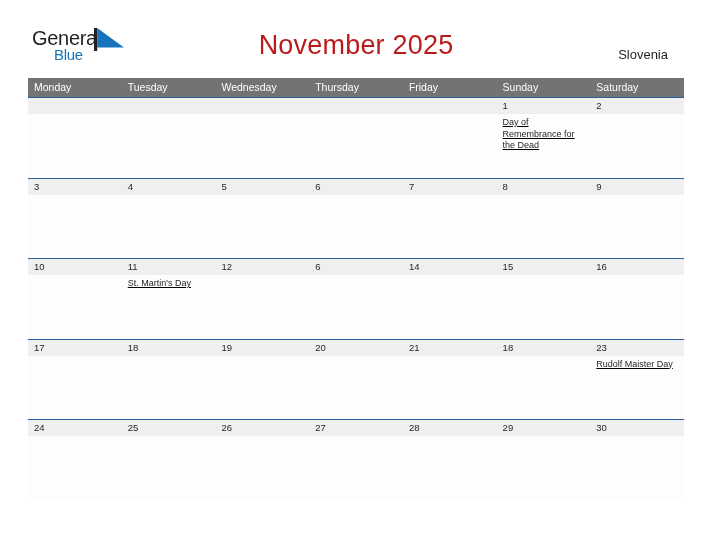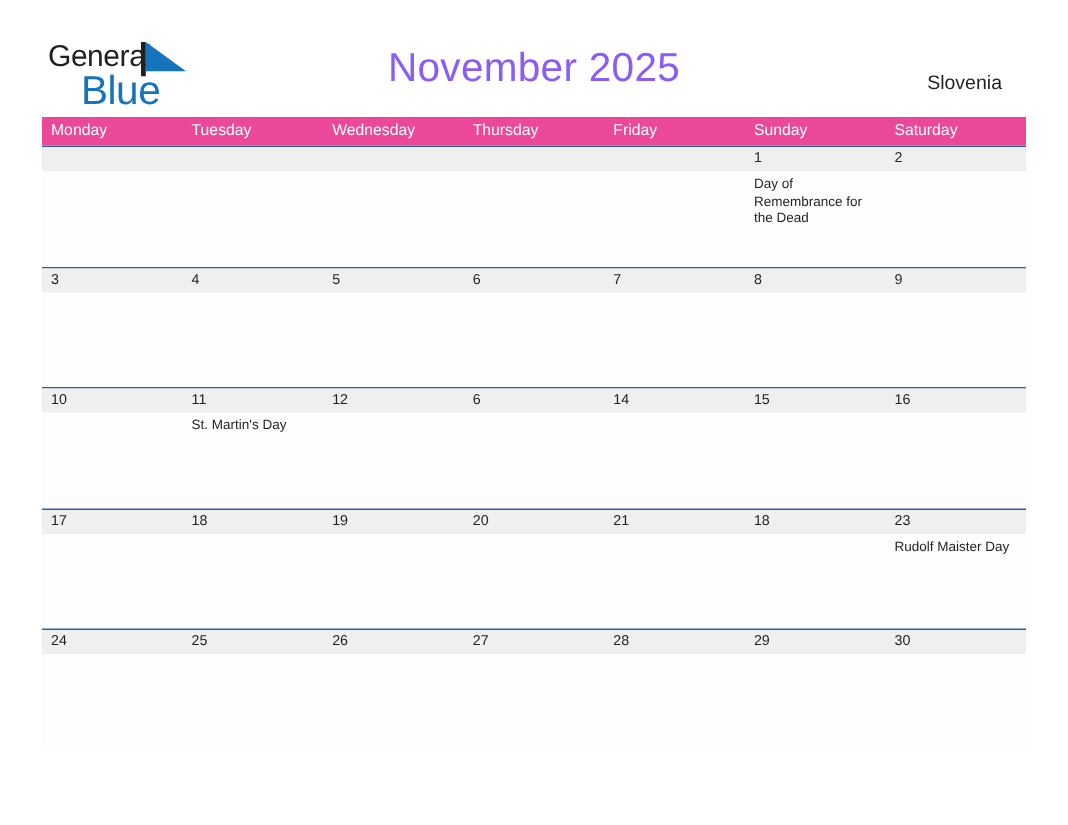--- a/index.html
+++ b/index.html
@@ -46,41 +46,41 @@
     top: 0;
     font-size: 20px;
     letter-spacing: -0.3px;
     color: #231f20;
     font-family: "Liberation Sans", sans-serif;
   }
   .logo-blue {
     position: absolute;
     left: 22px;
     top: 19px;
-    font-size: 27px;
+    font-size: 15px;
     letter-spacing: -0.3px;
     color: #1574bb;
     font-family: "Liberation Sans", sans-serif;
   }
   .logo-flag {
     position: absolute;
     left: 62px;
     top: 0px;
     width: 33px;
     height: 23px;
   }
 
   .cal-title {
     position: absolute;
     left: 0;
     top: 30px;
     width: 712px;
     text-align: center;
     font-size: 27px;
-    color: #8b5cf6;
+    color: #b91c1c;
     font-family: "Liberation Sans", sans-serif;
     font-weight: normal;
     letter-spacing: 0.2px;
   }
 
   .region-label {
     position: absolute;
     right: 44px;
     top: 47px;
     font-size: 13px;
@@ -93,21 +93,21 @@
     position: absolute;
     left: 28px;
     top: 78px;
     width: 656px;
   }
 
   .weekday-row {
     display: flex;
     width: 656px;
     height: 19px;
-    background: #ec4899;
+    background: #737373;
   }
   .weekday-cell {
     flex: 1 1 0;
     font-size: 10.5px;
     color: #ffffff;
     line-height: 19px;
     padding-left: 6px;
     box-sizing: border-box;
     font-family: "Liberation Sans", sans-serif;
     white-space: nowrap;
@@ -139,20 +139,21 @@
     line-height: 16px;
     padding-left: 6px;
     box-sizing: border-box;
     font-family: "Liberation Sans", sans-serif;
   }
 
   .event-strip {
     display: flex;
     width: 656px;
     height: 76px;
+    text-decoration: underline;
   }
   .event-cell {
     flex: 1 1 0;
     padding: 3px 6px 0 6px;
     box-sizing: border-box;
     font-size: 9px;
     line-height: 11.5px;
     color: #231f20;
     font-family: "Liberation Sans", sans-serif;
     word-wrap: break-word;

